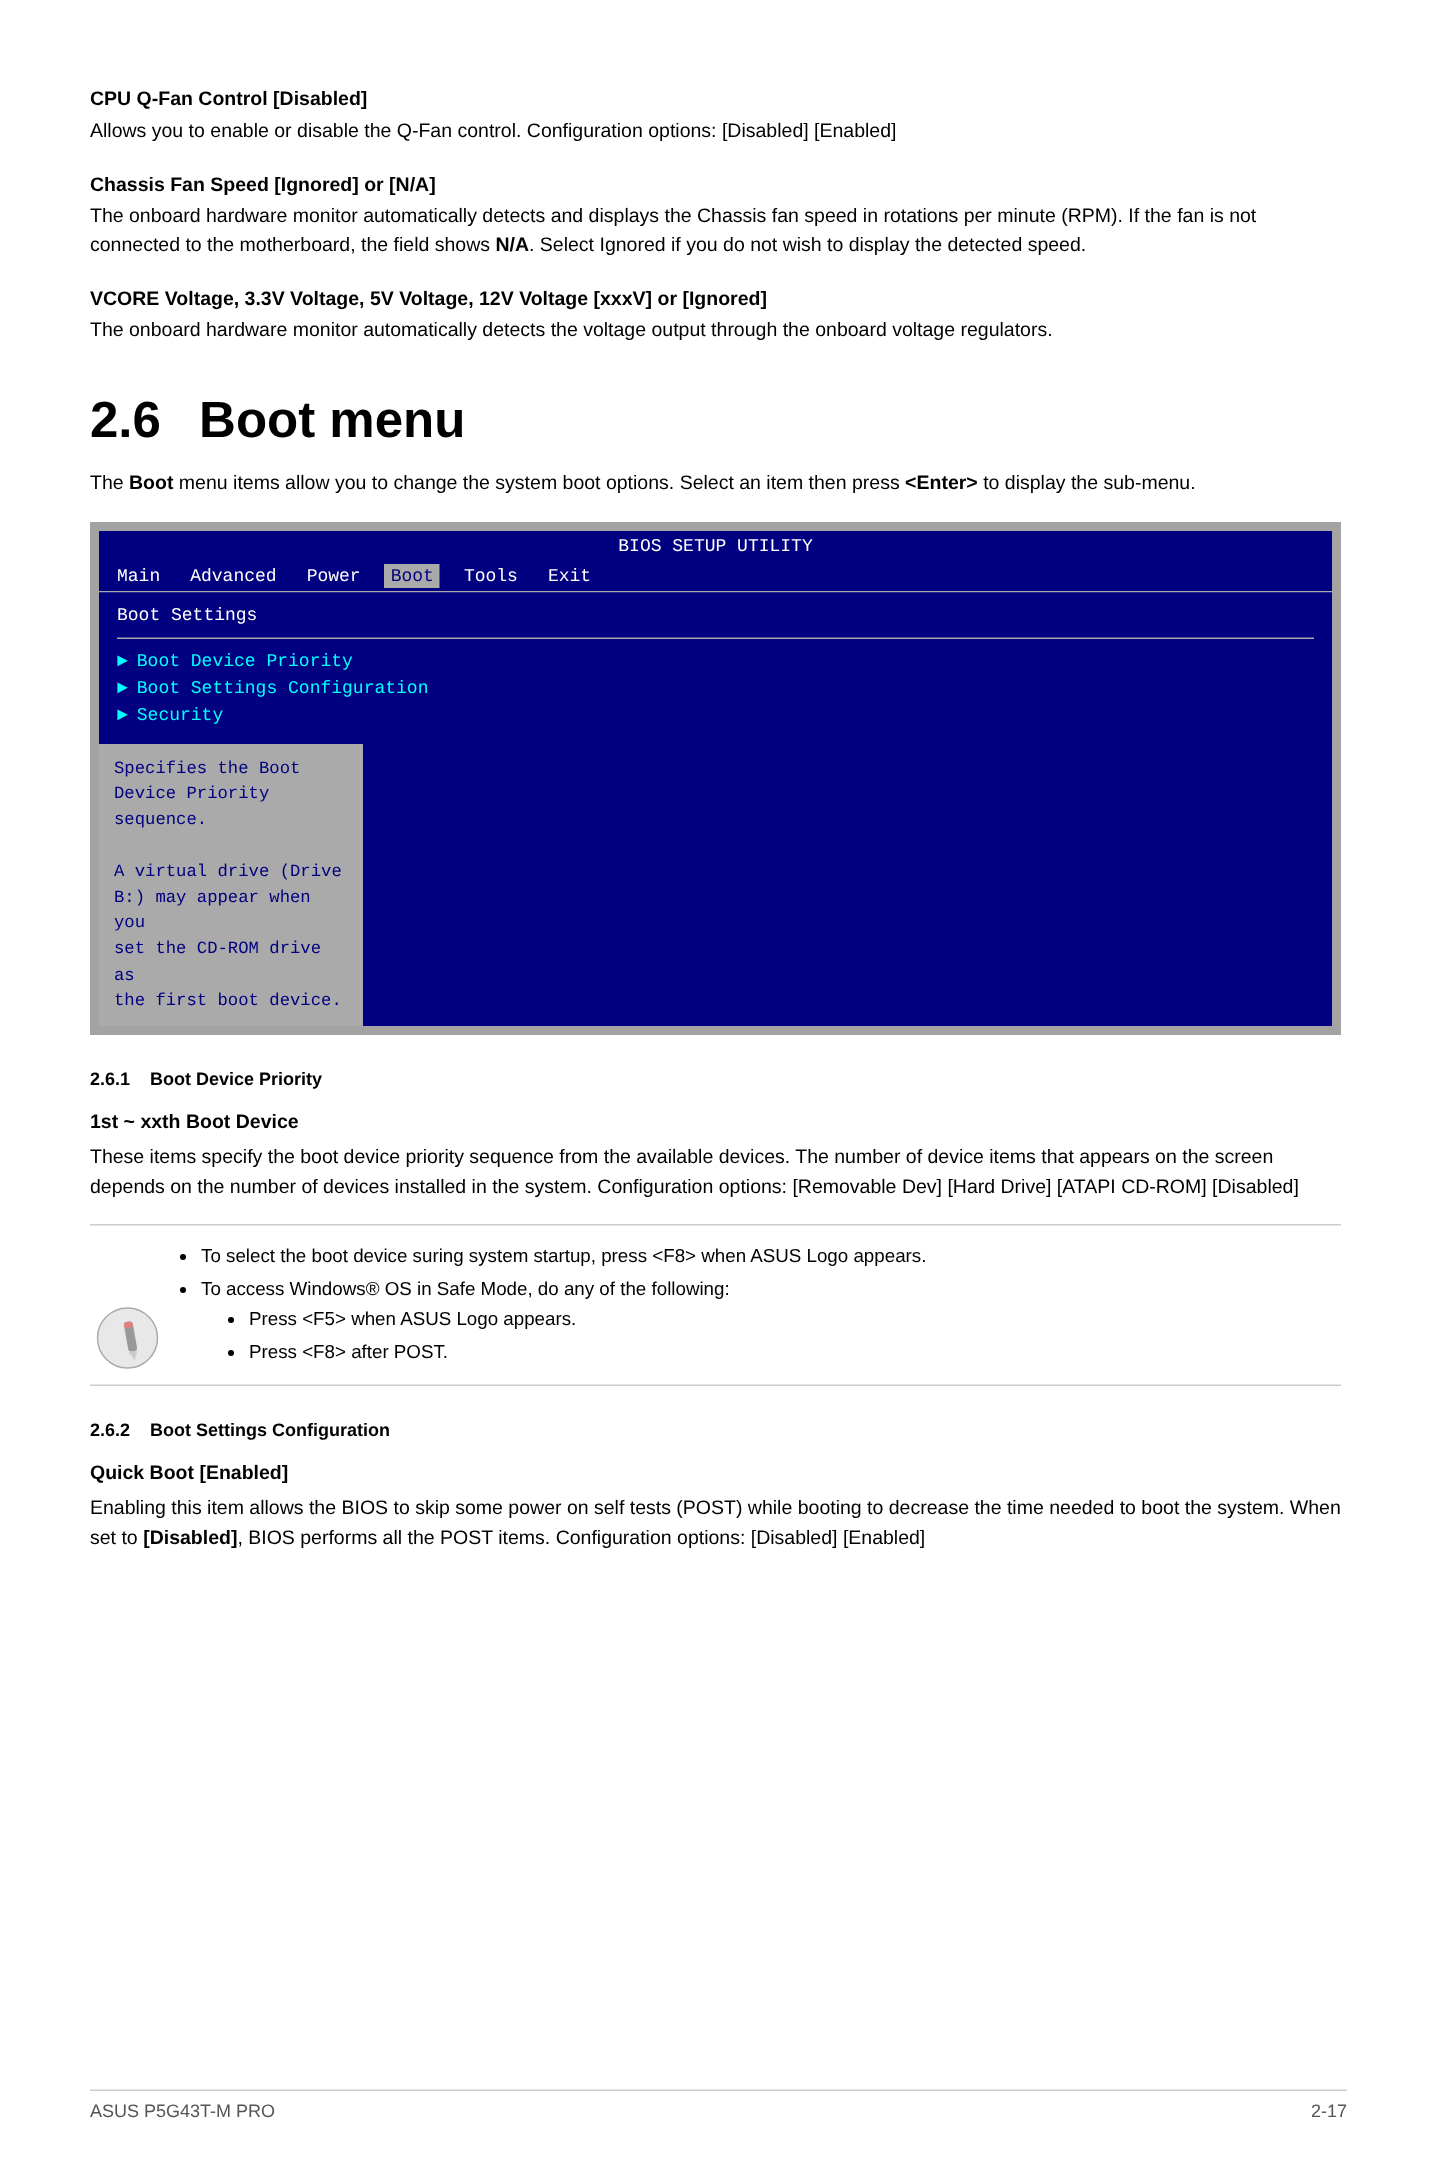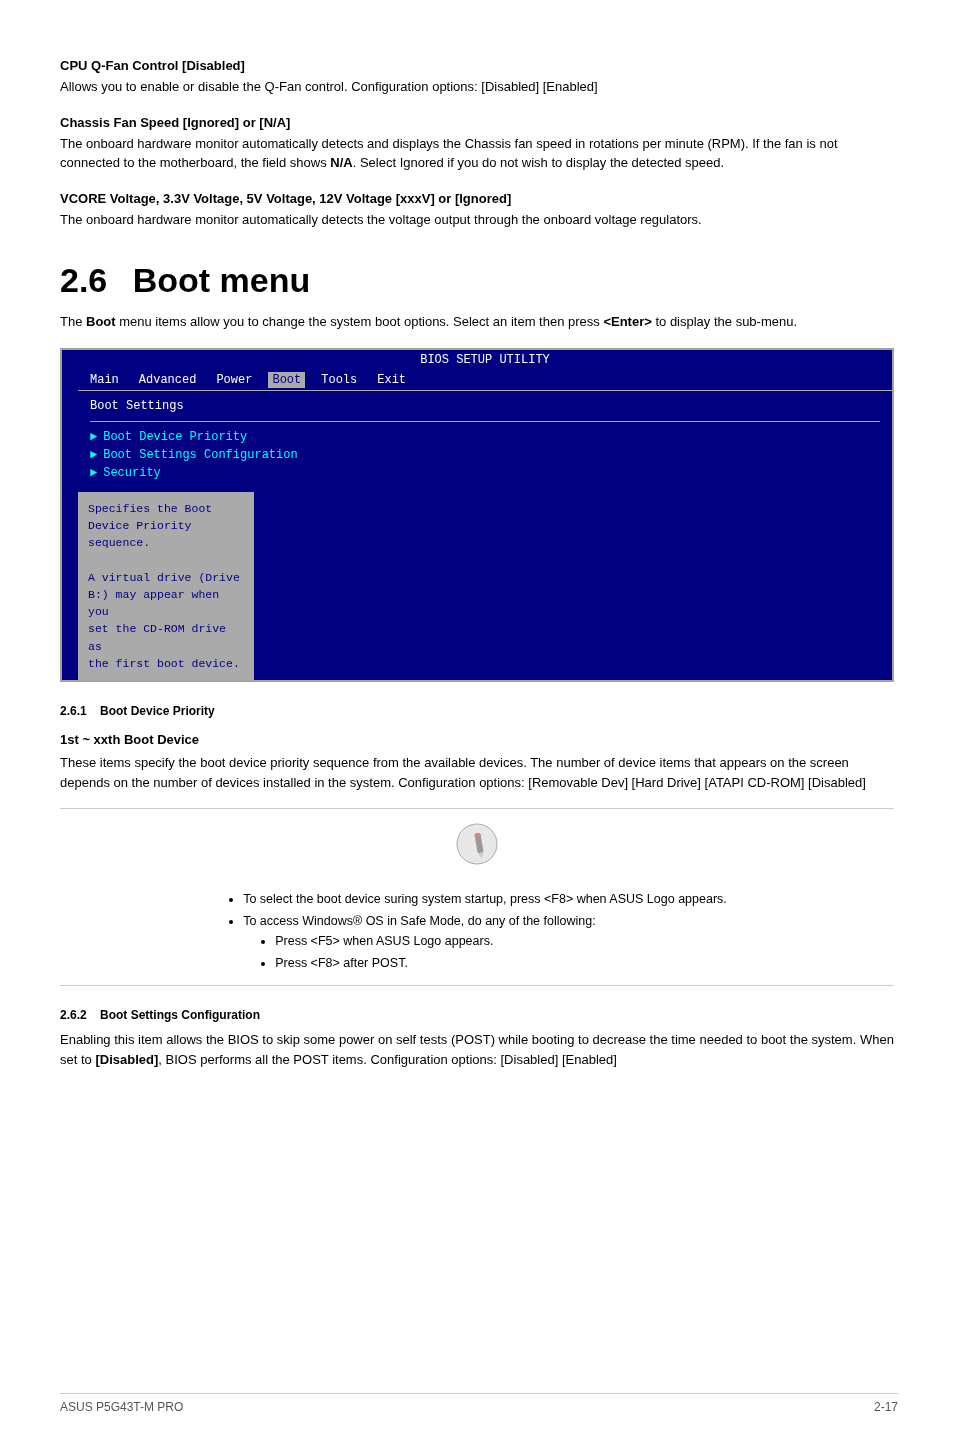--- a/index.html
+++ b/index.html
@@ -51,29 +51,28 @@
 
     .sub-sub-heading {
       font-size: 13px;
       font-weight: bold;
       margin-top: 14px;
       margin-bottom: 6px;
     }
 
     
     .bios-container {
-      border: 2px solid #a3a3a3;
+      border: 6px solid #a3a3a3;
       background: #000080;
       color: #fff;
       font-family: 'Courier New', monospace;
       font-size: 12px;
       margin: 16px 0;
       display: flex;
       flex-direction: column;
-      padding-left: 16px;
     }
 
     .bios-title-bar {
       text-align: center;
       padding: 3px 0;
       font-size: 12px;
       color: #fff;
     }
 
     .bios-nav {
@@ -134,25 +133,25 @@
     .bios-menu-item .arrow {
       margin-right: 6px;
       color: #0ff;
     }
 
     
     .tip-box {
       border-top: 1px solid #ccc;
       border-bottom: 1px solid #ccc;
       display: flex;
-      flex-direction: column;
-      align-items: center;
+      flex-direction: row;
+      align-items: flex-end;
       padding: 10px 0;
       margin: 16px 0;
-      gap: 24px;
+      gap: 8px;
     }
 
     .tip-icon {
       width: 50px;
       flex-shrink: 0;
       display: flex;
       align-items: center;
       justify-content: center;
       font-size: 36px;
       color: #555;
@@ -289,20 +288,21 @@
         </ul>
       </li>
     </ul>
   </div>
 </div>
 
 <div>
   <div class="sub-section-heading">
     <span>2.6.2&nbsp;&nbsp;&nbsp;&nbsp;Boot Settings Configuration</span>
   </div>
+  <div class="sub-sub-heading">Quick Boot [Enabled]</div>
   <div class="body-text">
     <span>Enabling this item allows the BIOS to skip some power on self tests (POST) while booting to decrease the time needed to boot the system. When set to </span><span class="bold">[Disabled]</span><span>, BIOS performs all the POST items. Configuration options: [Disabled] [Enabled]</span>
   </div>
 </div>
 
 <div class="page-footer">
   <span>ASUS P5G43T-M PRO</span>
   <span>2-17</span>
 </div>
 

